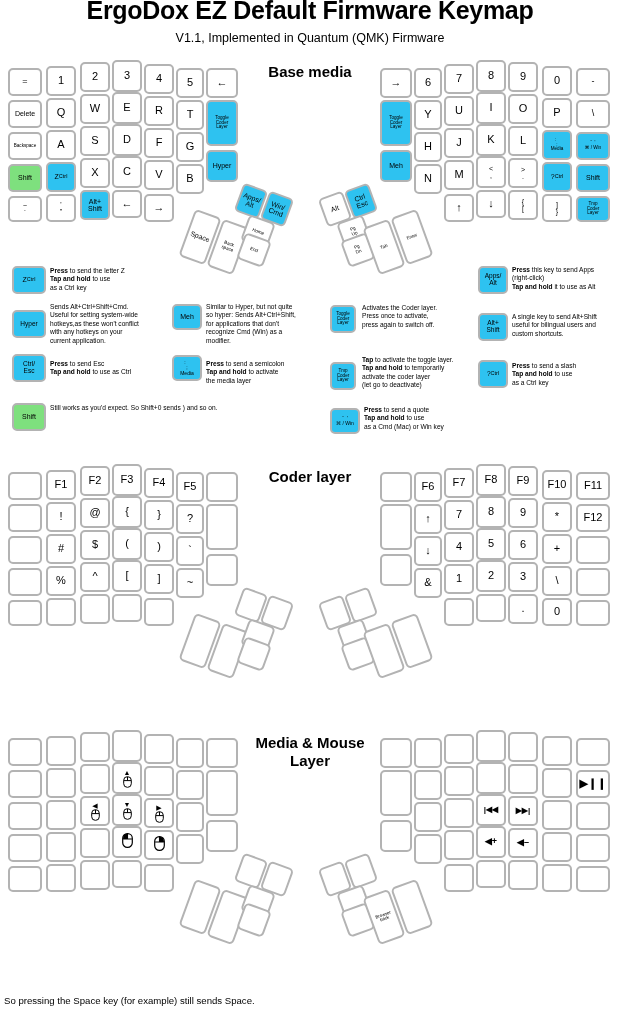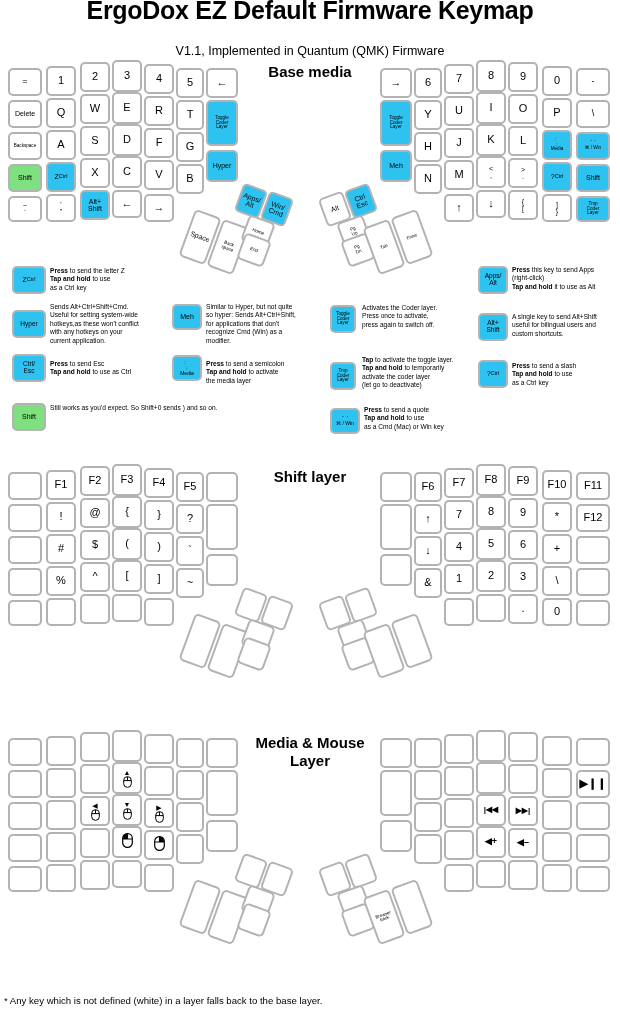--- a/index.html
+++ b/index.html
@@ -6,21 +6,21 @@
   body{
     width:620px;height:1016px;position:relative;background:#ffffff;
     font-family:"Liberation Sans", sans-serif;color:#000;
     overflow:hidden;
   }
   .title{
     position:absolute;top:-4px;left:0;width:620px;text-align:center;
     font-size:25px;font-weight:bold;letter-spacing:-0.3px;
   }
   .subtitle{
-    position:absolute;top:44px;left:0;width:620px;text-align:center;
+    position:absolute;top:31px;left:0;width:620px;text-align:center;
     font-size:12.5px;
   }
   .layer-title{
     position:absolute;font-size:15px;font-weight:bold;text-align:center;
   }
   .key{
     position:absolute;box-sizing:border-box;
     border:2px solid #b3b3b3;border-radius:5px;background:#ffffff;
     display:flex;align-items:center;justify-content:center;
     text-align:center;line-height:1.02;
@@ -173,21 +173,21 @@
 
 <div class="legend-box blue" style="left:478px;top:266px;width:30px;height:28px;background:#2ec2f0;font-size:6.5px;">Apps/<br>Alt</div>
 <div class="legend-text" style="left:512px;top:266px;width:110px;"><b>Press</b> this key to send Apps<br>(right-click)<br><b>Tap and hold</b> it to use as Alt</div>
 
 <div class="legend-box blue" style="left:478px;top:313px;width:30px;height:28px;background:#2ec2f0;font-size:6.5px;">Alt+<br>Shift</div>
 <div class="legend-text" style="left:512px;top:313px;width:110px;">A single key to send Alt+Shift<br>useful for bilingual users and<br>custom shortcuts.</div>
 
 <div class="legend-box blue" style="left:478px;top:360px;width:30px;height:28px;background:#2ec2f0;font-size:6.5px;">?<br><span style="font-size:5.5px">Ctrl</span></div>
 <div class="legend-text" style="left:512px;top:362px;width:110px;"><b>Press</b> to send a slash<br><b>Tap and hold</b> to use<br>as a Ctrl key</div>
 
-<div class="layer-title" style="top:468px;left:250px;width:120px;">Shift layer</div>
+<div class="layer-title" style="top:468px;left:250px;width:120px;">Coder layer</div>
 
 <div class="key" style="left:8px;top:472px;width:34px;height:28px;"></div>
 <div class="key big" style="left:46px;top:470px;width:30px;height:30px;">F1</div>
 <div class="key big" style="left:80px;top:466px;width:30px;height:30px;">F2</div>
 <div class="key big" style="left:112px;top:464px;width:30px;height:32px;">F3</div>
 <div class="key big" style="left:144px;top:468px;width:30px;height:30px;">F4</div>
 <div class="key big" style="left:176px;top:472px;width:28px;height:30px;">F5</div>
 <div class="key" style="left:206px;top:472px;width:32px;height:30px;"></div>
 
 <div class="key" style="left:8px;top:504px;width:34px;height:28px;"></div>
@@ -409,14 +409,14 @@
 <div class="key" style="left:576px;top:866px;width:34px;height:26px;"></div>
 
 <div class="key rot" style="left:348px;top:856px;width:26px;height:30px;transform:rotate(-20deg);"></div>
 <div class="key rot" style="left:322px;top:864px;width:26px;height:30px;transform:rotate(-20deg);"></div>
 <div class="key rot" style="left:340px;top:888px;width:28px;height:28px;transform:rotate(-20deg);"></div>
 <div class="key rot" style="left:344px;top:906px;width:28px;height:28px;transform:rotate(-20deg);"></div>
 <div class="key xtiny rot" style="left:370px;top:892px;width:28px;height:50px;transform:rotate(-20deg);font-size:4.4px;">Browser<br>back</div>
 <div class="key rot" style="left:398px;top:882px;width:28px;height:50px;transform:rotate(-20deg);"></div>
 
 <div class="footnote">
-  <div>* Any key which is not defined (white) in a layer falls back to the base layer.</div>
+  <div>So pressing the Space key (for example) still sends Space.</div>
 </div>
 
 </body></html>

